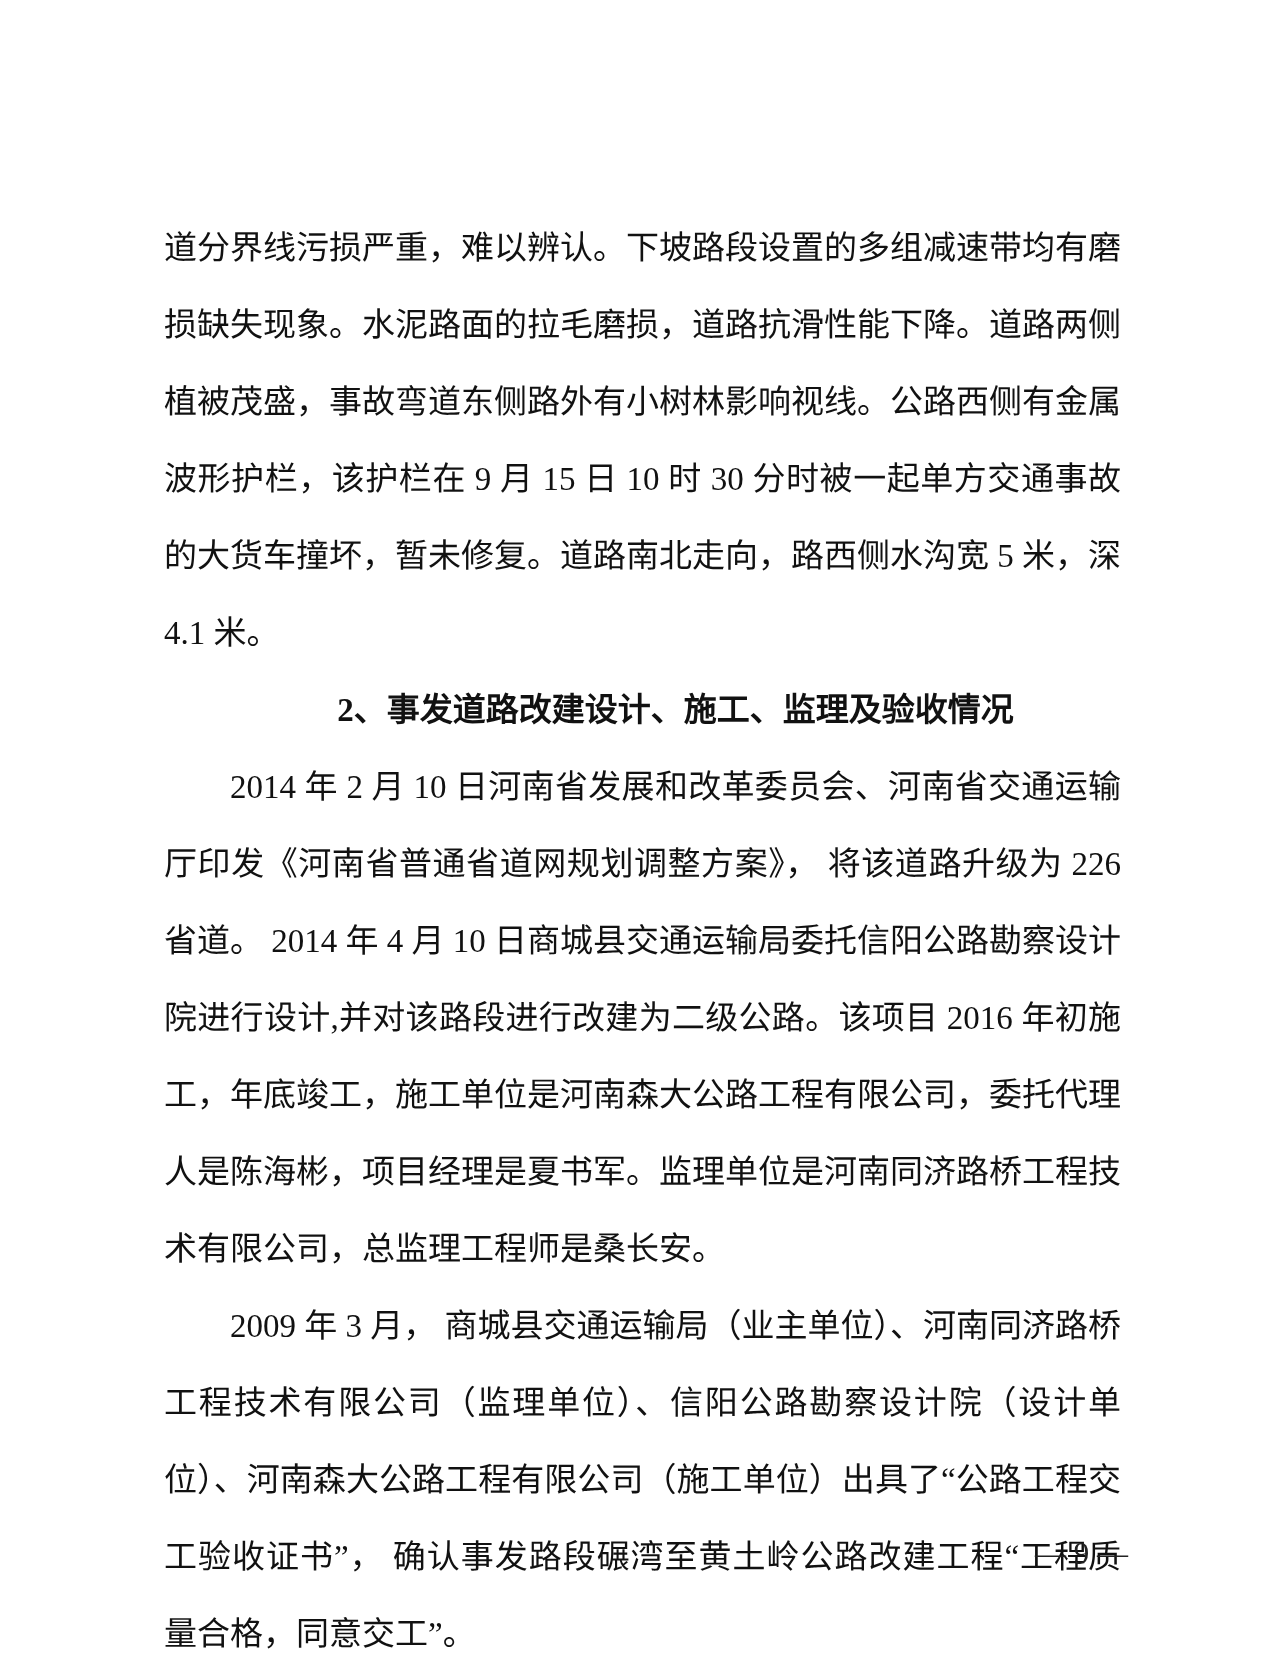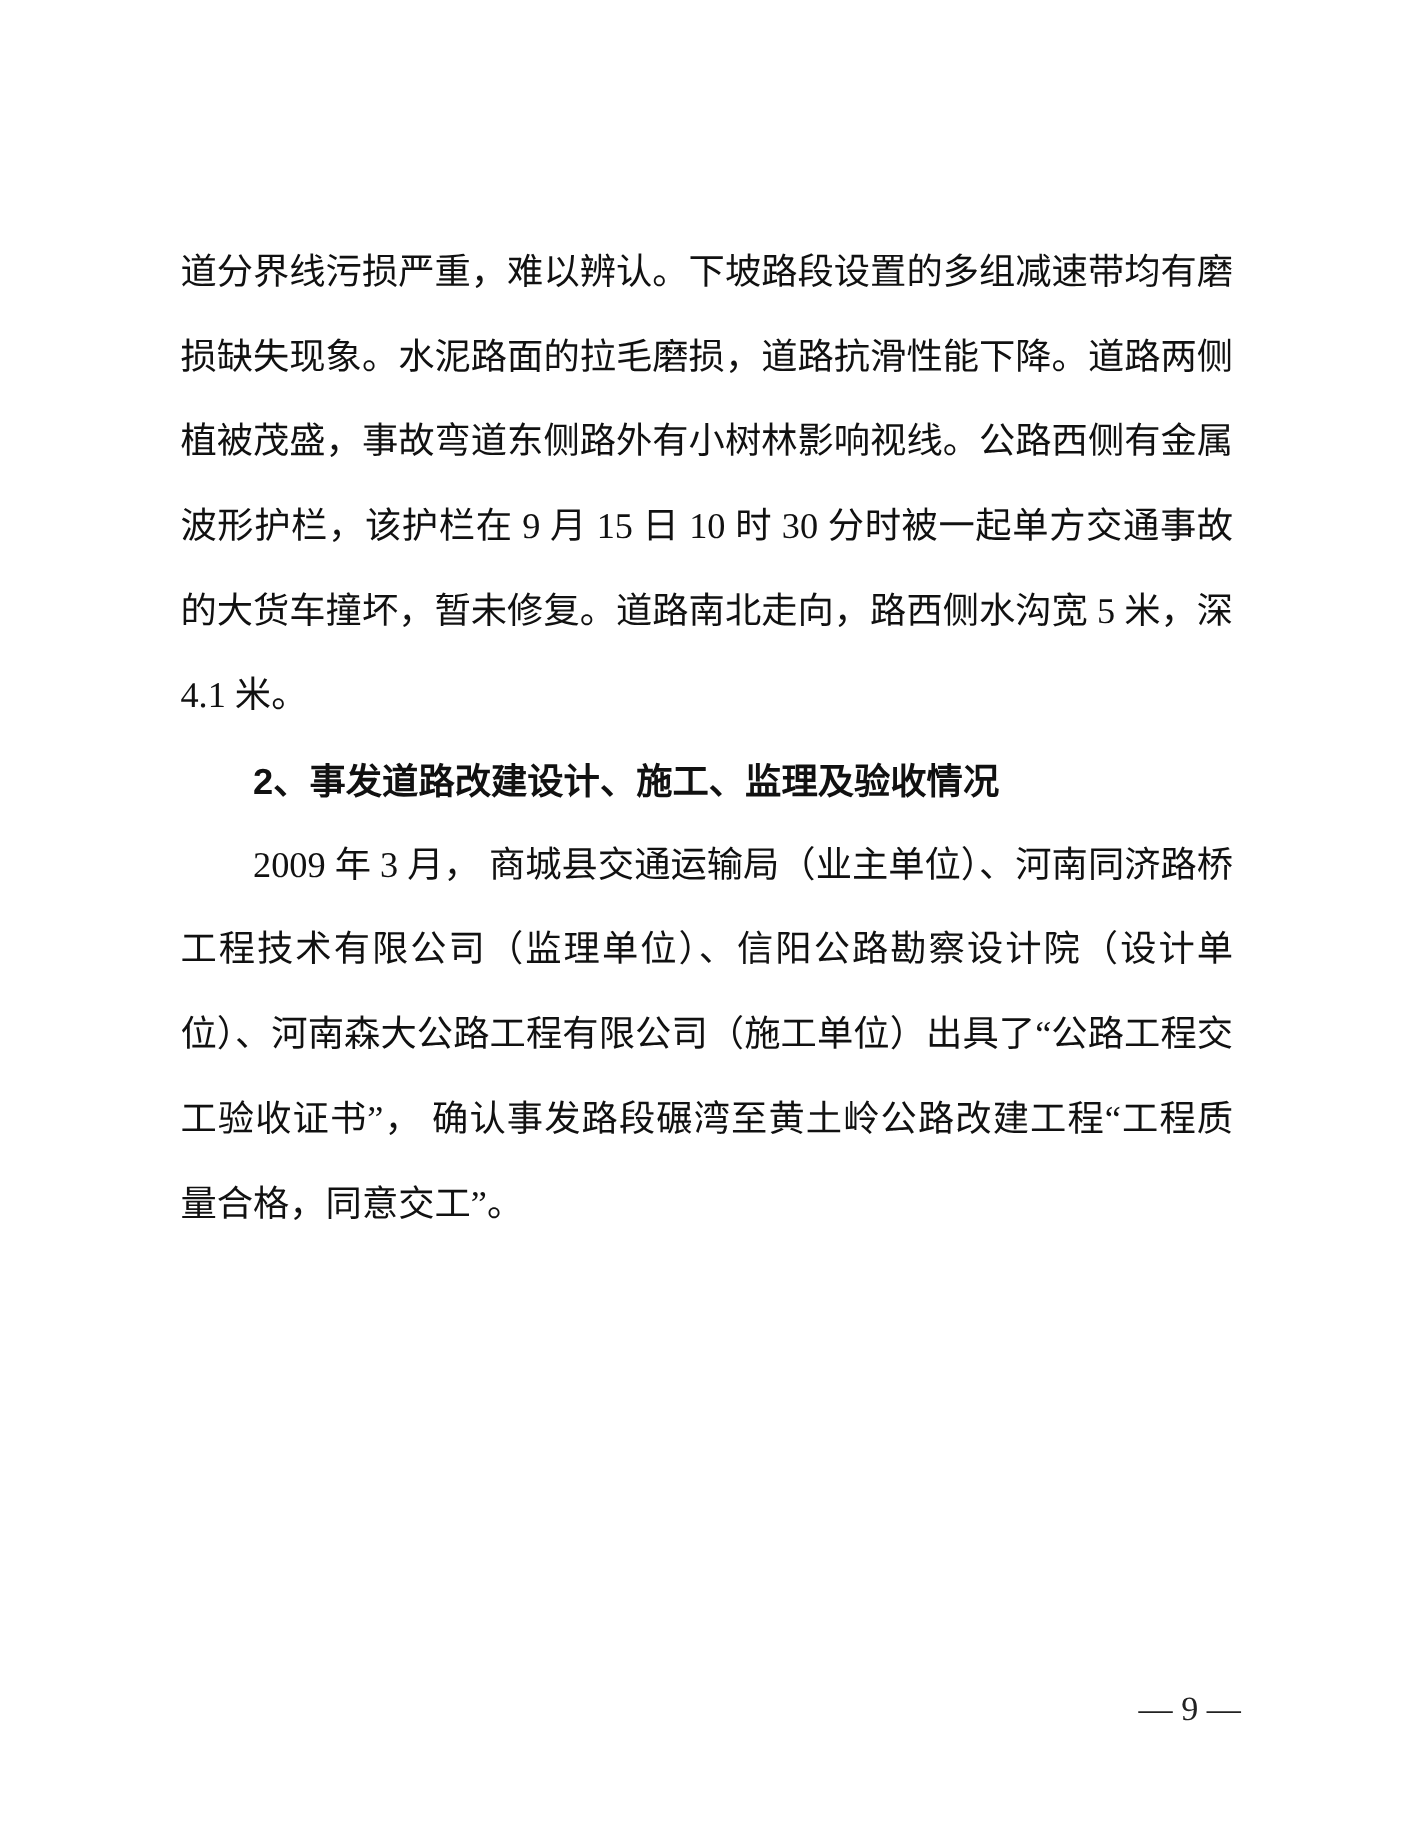--- a/index.html
+++ b/index.html
@@ -31,22 +31,22 @@
   .doc-content p {
     margin: 0;
     padding: 0;
     text-indent: 2em;
   }
   .doc-content p.continuation {
     text-indent: 0;
   }
   .doc-content p.heading {
     font-weight: 700;
-    font-family: Liberation Sans, sans-serif;
-    text-align: left;
+    font-family: Liberation Serif, serif;
+    text-align: center;
   }
   .page-number {
     position: absolute;
     top: 1536px;
     right: 152px;
     font-size: 31px;
     line-height: 36px;
     color: #222222;
     font-family: "Liberation Serif", "DejaVu Serif", serif;
     white-space: nowrap;
@@ -56,20 +56,21 @@
 <body>
 
 <div class="page">
 
   <div class="doc-content">
 
     <p class="continuation">道分界线污损严重，难以辨认。下坡路段设置的多组减速带均有磨损缺失现象。水泥路面的拉毛磨损，道路抗滑性能下降。道路两侧植被茂盛，事故弯道东侧路外有小树林影响视线。公路西侧有金属波形护栏，该护栏在 9 月 15 日 10 时 30 分时被一起单方交通事故的大货车撞坏，暂未修复。道路南北走向，路西侧水沟宽 5 米，深 4.1 米。</p>
 
     <p class="heading">2、事发道路改建设计、施工、监理及验收情况</p>
 
+    <p class="body">2014 年 2 月 10 日河南省发展和改革委员会、河南省交通运输厅印发《河南省普通省道网规划调整方案》， 将该道路升级为 226 省道。 2014 年 4 月 10 日商城县交通运输局委托信阳公路勘察设计院进行设计,并对该路段进行改建为二级公路。该项目 2016 年初施工，年底竣工，施工单位是河南森大公路工程有限公司，委托代理人是陈海彬，项目经理是夏书军。监理单位是河南同济路桥工程技术有限公司，总监理工程师是桑长安。</p>
 
     <p class="body">2009 年 3 月， 商城县交通运输局（业主单位）、河南同济路桥工程技术有限公司（监理单位）、信阳公路勘察设计院（设计单位）、河南森大公路工程有限公司（施工单位）出具了“公路工程交工验收证书”， 确认事发路段碾湾至黄土岭公路改建工程“工程质量合格，同意交工”。</p>
 
 
   </div>
 
   <div class="page-number">— 9 —</div>
 
 </div>
 

